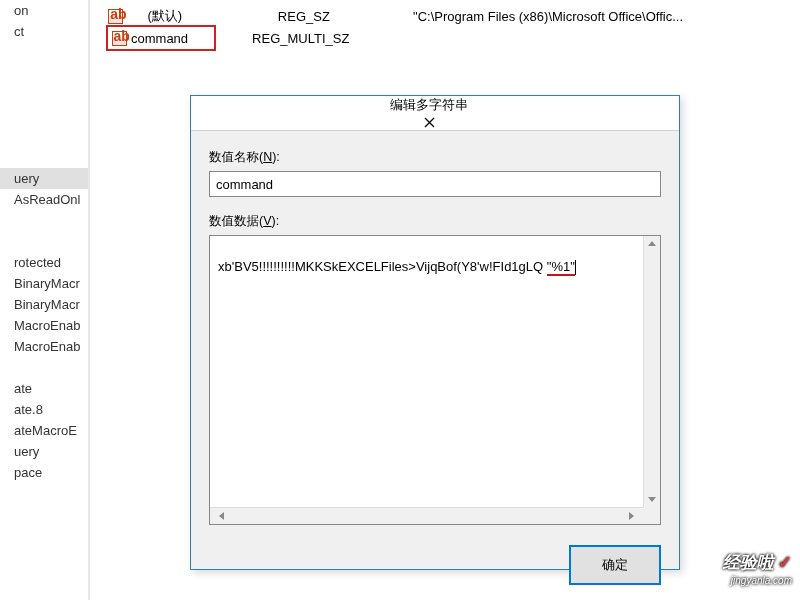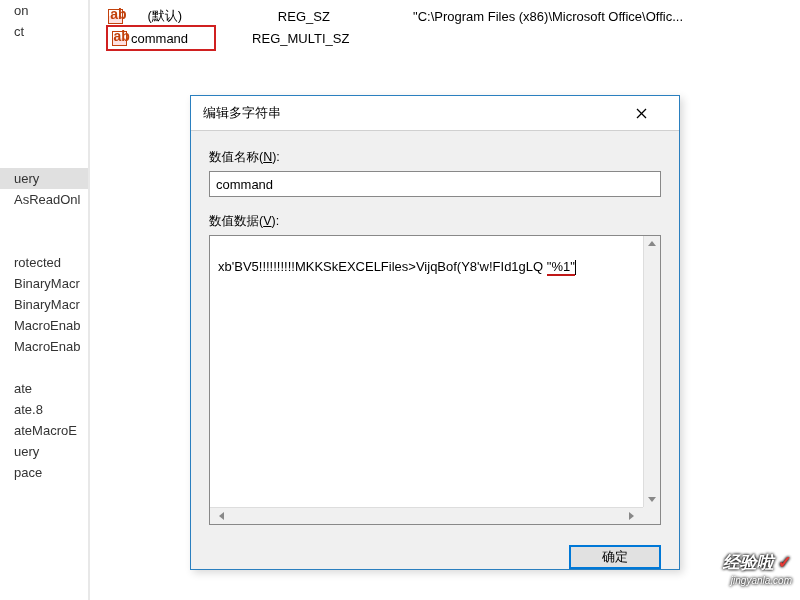--- a/index.html
+++ b/index.html
@@ -87,20 +87,21 @@
     }
     .titlebar {
       height: 35px;
       background: #fff;
       border-bottom: 1px solid #d0d0d0;
       display: flex;
       align-items: center;
       justify-content: space-between;
       padding: 0 24px 0 12px;
       font-size: 13px;
+      flex-direction: column;
     }
     .close-btn {
       width: 28px; height: 20px;
       display: flex; align-items: center; justify-content: center;
       font-size: 14px;
       font-family: Arial, sans-serif;
     }
     .dlg-body {
       padding: 18px 18px 10px 18px;
     }
@@ -185,21 +186,21 @@
       display: flex; align-items: center; justify-content: center;
     }
     .dlg-buttons {
       display: flex;
       justify-content: flex-end;
       gap: 10px;
       padding: 10px 18px 0 18px;
     }
     .dlg-buttons button {
       width: 92px;
-      height: 24px;
+      height: 40px;
       font-family: inherit;
       font-size: 13px;
       background: #e1e1e1;
       border: 1px solid #adadad;
     }
     .dlg-buttons button.primary {
       border: 2px solid #0078d7;
       background: #e1e1e1;
     }
     .watermark {

